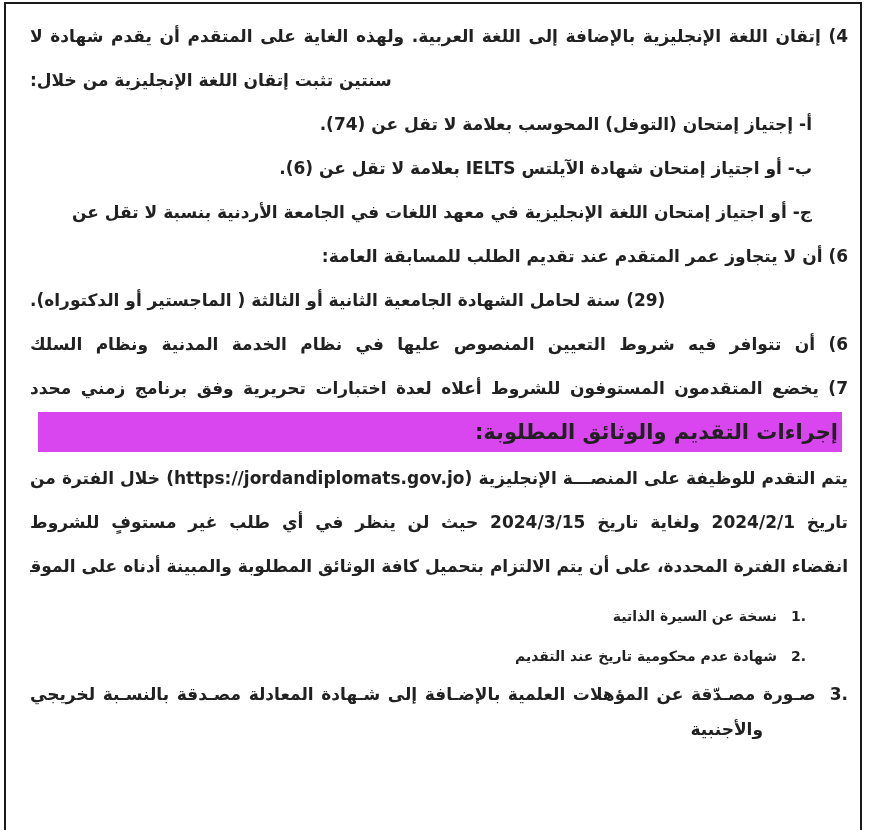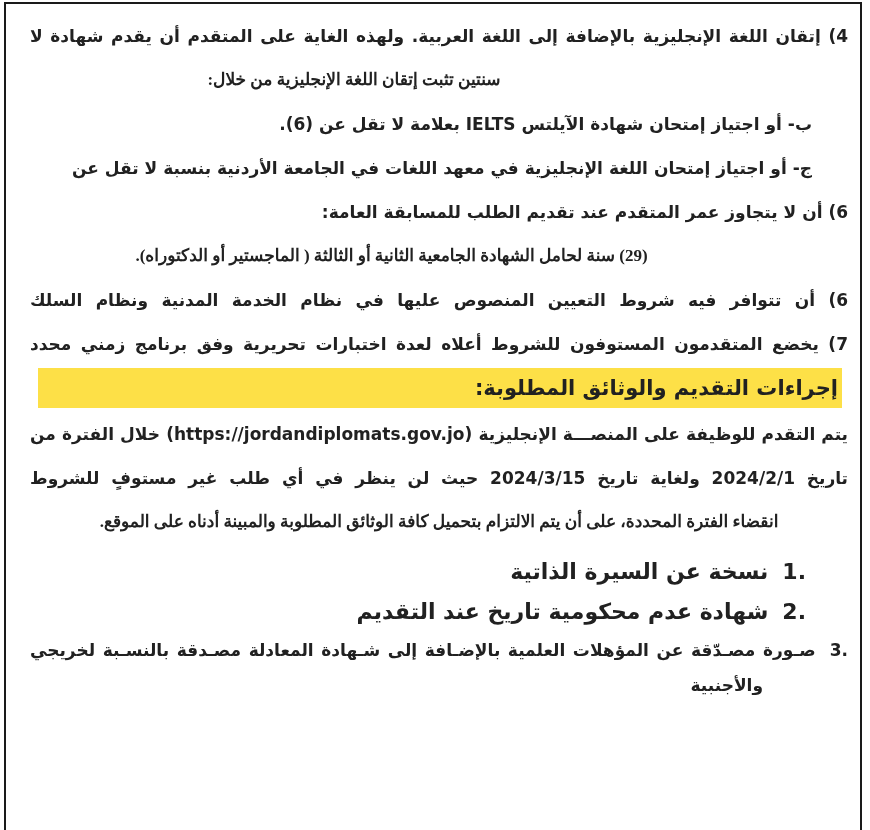--- a/index.html
+++ b/index.html
@@ -32,43 +32,42 @@
     white-space: nowrap;
     text-align: right;
   }
   .row.justify {
     white-space: normal;
     text-align: justify;
     text-align-last: justify;
   }
   .row.centered {
     white-space: nowrap;
-    text-align: center;
-    font-family: Liberation Serif, serif;
+    text-align: left;
   }
   .row.sub-indent   { padding-right: 36px; }
   .row.sub-justify  { padding-right: 36px; padding-left: 42px; }
   .row.age-line     { padding-right: 95px; }
   .row.cont-4       { padding-right: 170px; }
   .row.cont-7       { padding-right: 150px; }
   .heading-band {
-    background: #fde047;
+    background: #d946ef;
     height: 40px;
     line-height: 40px;
     margin: 2px 6px 4px 8px;
     padding-right: 4px;
     font-size: 21px;
     text-align: right;
     white-space: nowrap;
     overflow: hidden;
   }
   .ltr-run { direction: ltr; unicode-bidi: isolate; }
   .doc-list { margin-top: 8px; }
   .doc-item {
-    font-size: 22px;
+    font-size: 14px;
     height: 40px;
     line-height: 40px;
     text-align: right;
     padding-right: 42px;
     white-space: nowrap;
     overflow: hidden;
   }
   .doc-item .num { margin-left: 14px; direction: ltr; unicode-bidi: isolate; }
   .doc-item3-line1 {
     font-size: 17px;
@@ -91,20 +90,21 @@
   }
 </style>
 </head>
 <body>
 
 <div class="doc-frame">
 
   <div class="row justify">4) إتقان اللغة الإنجليزية بالإضافة إلى اللغة العربية. ولهذه الغاية على المتقدم أن يقدم شهادة لا تزيد مدة حصوله عليها على</div>
   <div class="row centered cont-4">سنتين تثبت إتقان اللغة الإنجليزية من خلال:</div>
 
+  <div class="row sub-indent">أ- إجتياز إمتحان (التوفل) المحوسب بعلامة لا تقل عن (74).</div>
   <div class="row sub-indent">
     <span>ب- أو اجتياز إمتحان شهادة الآيلتس</span>
     <span class="ltr-run">IELTS</span>
     <span>بعلامة لا تقل عن (6).</span>
   </div>
   <div class="row justify sub-justify">ج- أو اجتياز إمتحان اللغة الإنجليزية في معهد اللغات في الجامعة الأردنية بنسبة لا تقل عن (75%).</div>
 
   <div class="row">6) أن لا يتجاوز عمر المتقدم عند تقديم الطلب للمسابقة العامة:</div>
   <div class="row centered age-line">(29) سنة لحامل الشهادة الجامعية الثانية أو الثالثة ( الماجستير أو الدكتوراه).</div>
 

